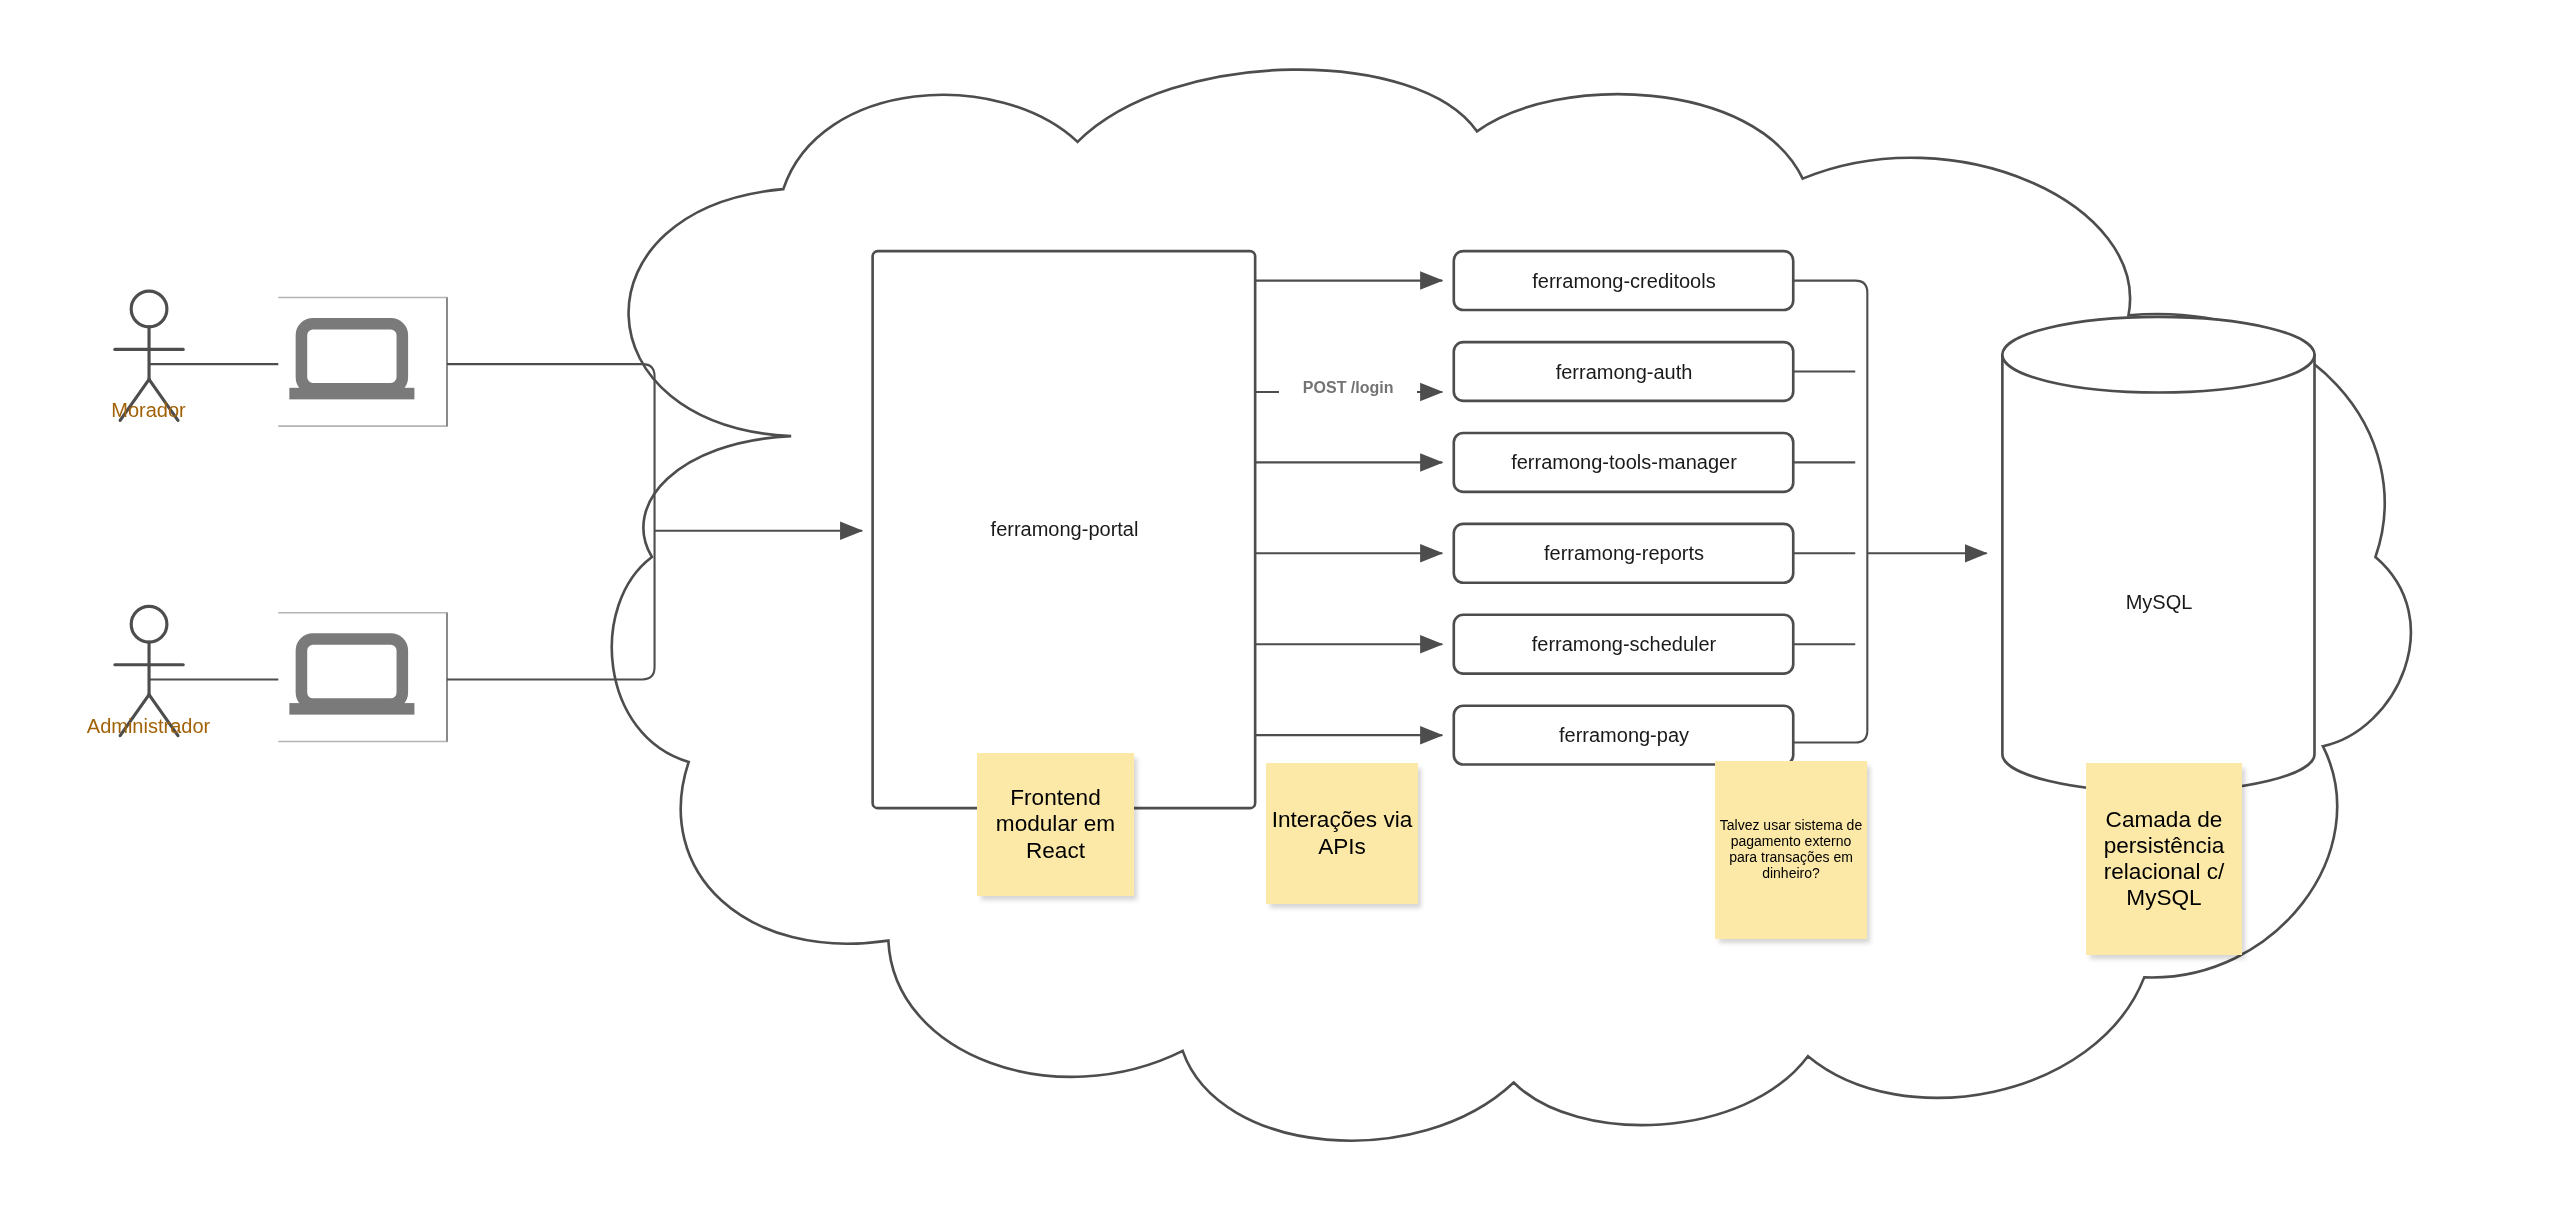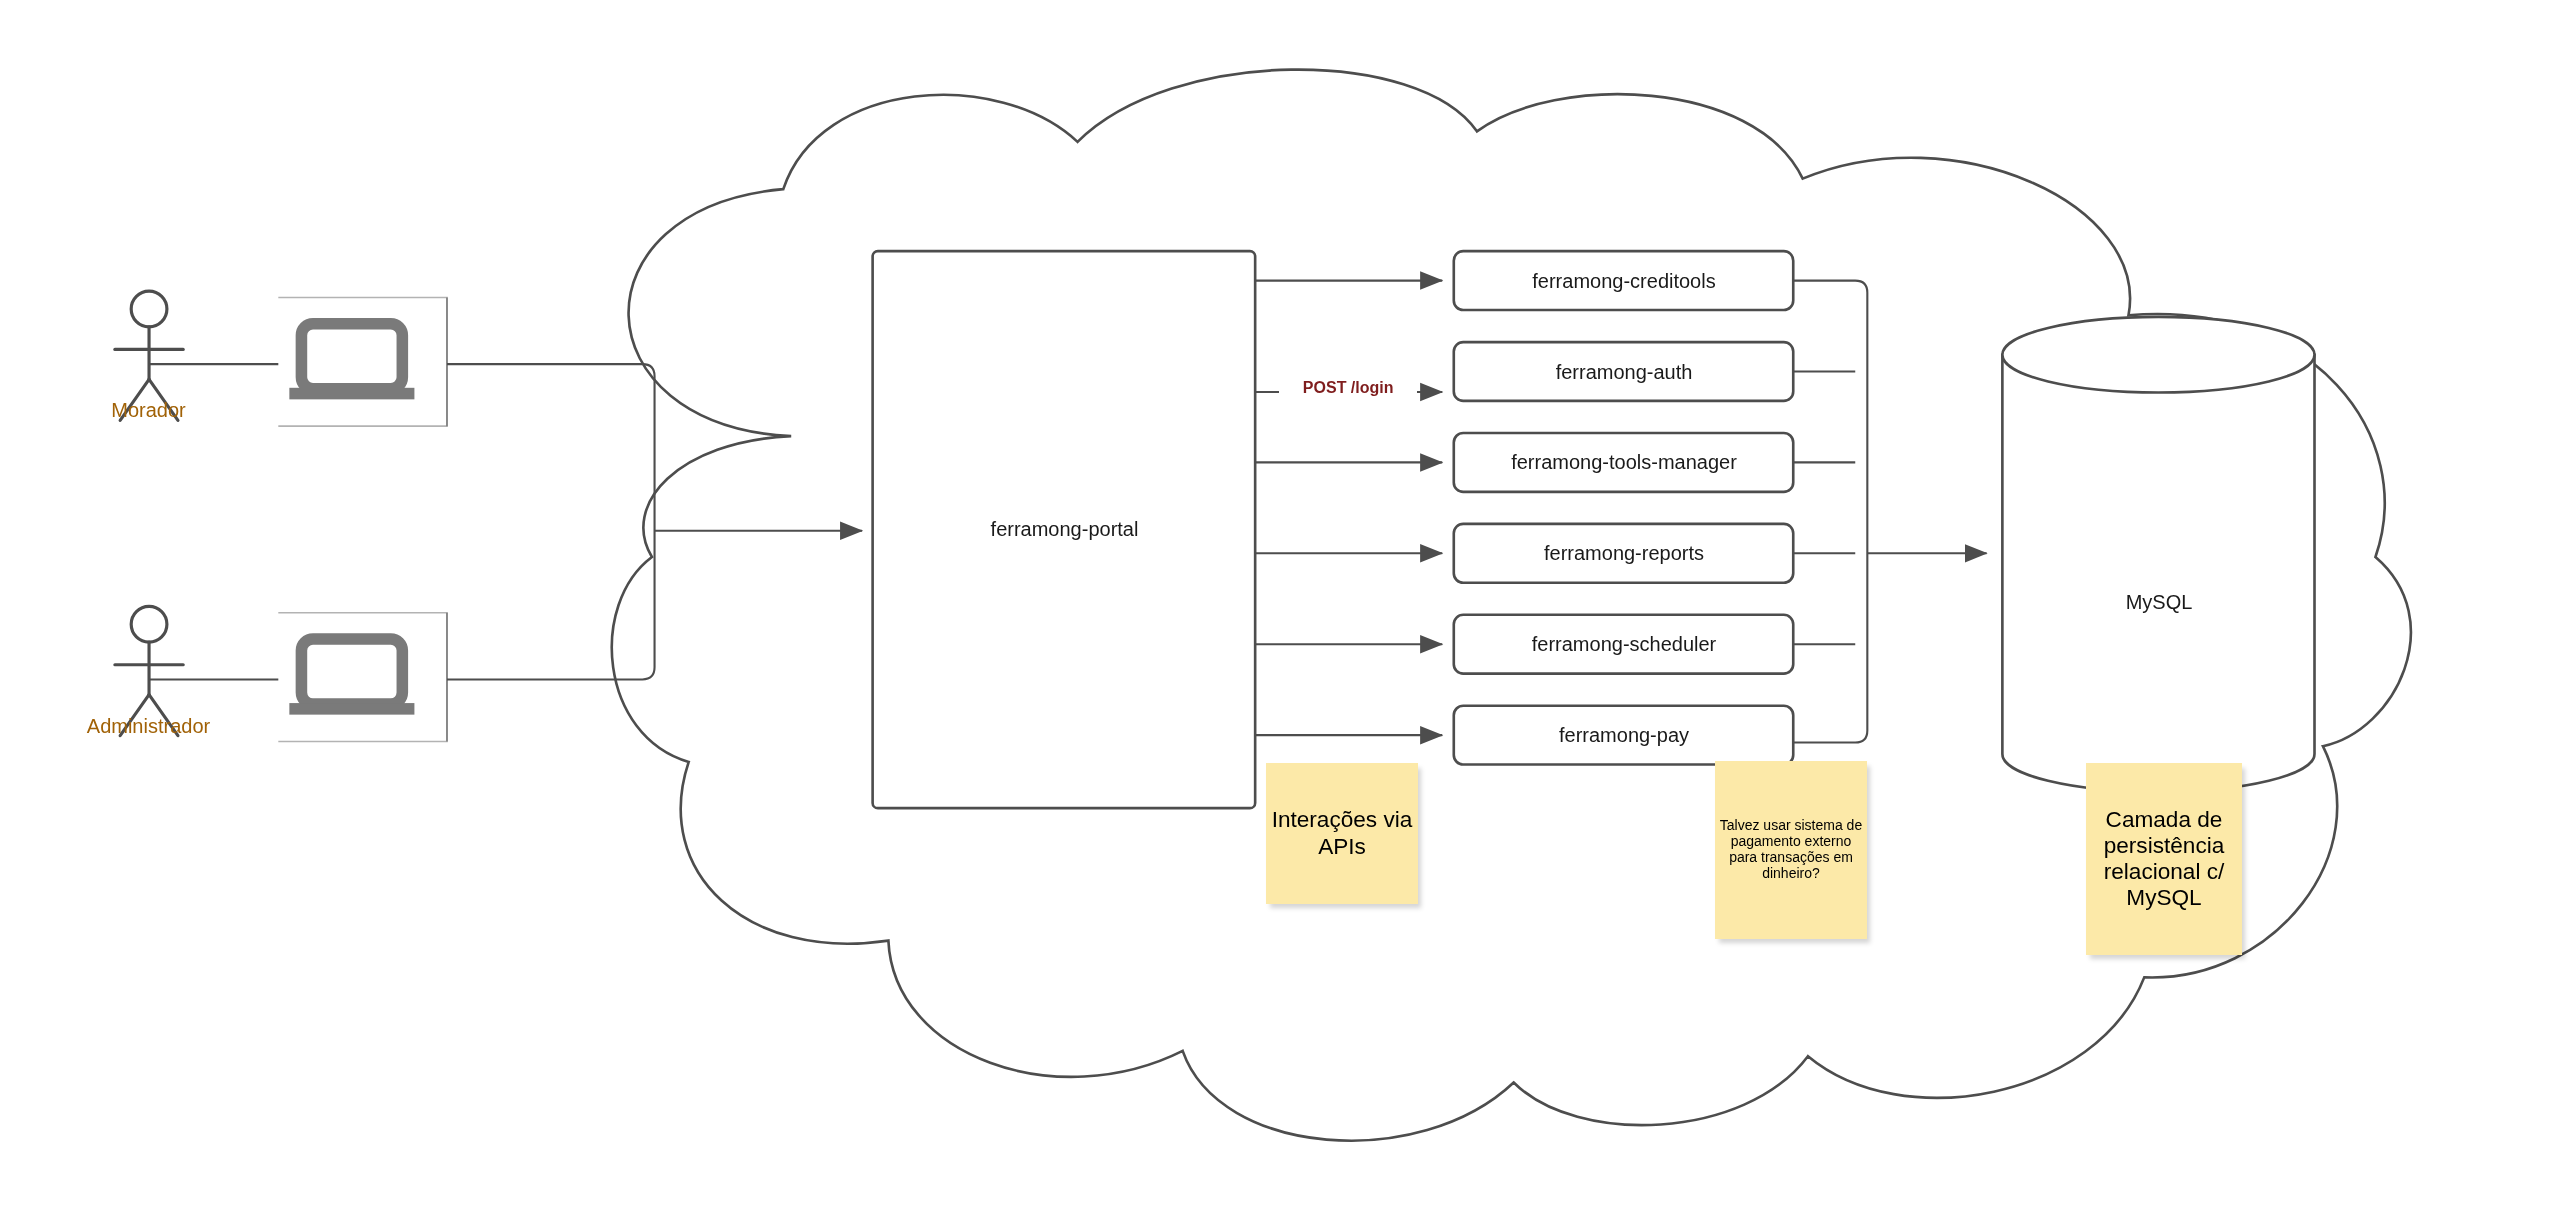--- a/index.html
+++ b/index.html
@@ -11,21 +11,21 @@
   #canvas{position:absolute;inset:0;width:2576px;height:1207px;}
   .svg-layer{position:absolute;left:0;top:0;width:2576px;height:1207px;}
 
   .lbl{position:absolute;text-align:center;white-space:nowrap;}
 
   .actor-label{font-size:20px;color:#a16207;}
 
   .box-label{font-size:20px;color:#1a1a1a;}
 
   .edge-label{
-    font-size:16px;font-weight:bold;color:#7f1d1d;
+    font-size:16px;font-weight:bold;color:#737373;
     background:#ffffff;padding:0 3.2px;
   }
 
   .note{
     position:absolute;
     background:#fce9a8;
     box-shadow:3.7px 4.7px 4.7px rgba(0,0,0,0.17);
     display:flex;align-items:center;justify-content:center;
     text-align:center;
     color:#000000;
@@ -156,20 +156,21 @@
 
   <div class="lbl box-label" style="left:1454px;top:270px;width:340px;">ferramong-creditools</div>
   <div class="lbl box-label" style="left:1454px;top:361px;width:340px;">ferramong-auth</div>
   <div class="lbl box-label" style="left:1454px;top:451px;width:340px;">ferramong-tools-manager</div>
   <div class="lbl box-label" style="left:1454px;top:542px;width:340px;">ferramong-reports</div>
   <div class="lbl box-label" style="left:1454px;top:633px;width:340px;">ferramong-scheduler</div>
   <div class="lbl box-label" style="left:1454px;top:724px;width:340px;">ferramong-pay</div>
 
   <div class="lbl box-label" style="left:2003px;top:591px;width:312px;">MySQL</div>
 
+  <div class="note note-big" style="left:977px;top:753px;width:157px;height:143px;">Frontend modular em React</div>
 
   <div class="note note-big" style="left:1266px;top:763px;width:152px;height:141px;">Interações via APIs</div>
 
 
   <div class="note note-small" style="left:1715px;top:761px;width:152px;height:178px;">Talvez usar sistema de pagamento externo para transações em dinheiro?</div>
 
   <div class="note note-big" style="left:2086px;top:763px;width:156px;height:192px;">Camada de persistência relacional c/ MySQL</div>
 
 </div>
 

